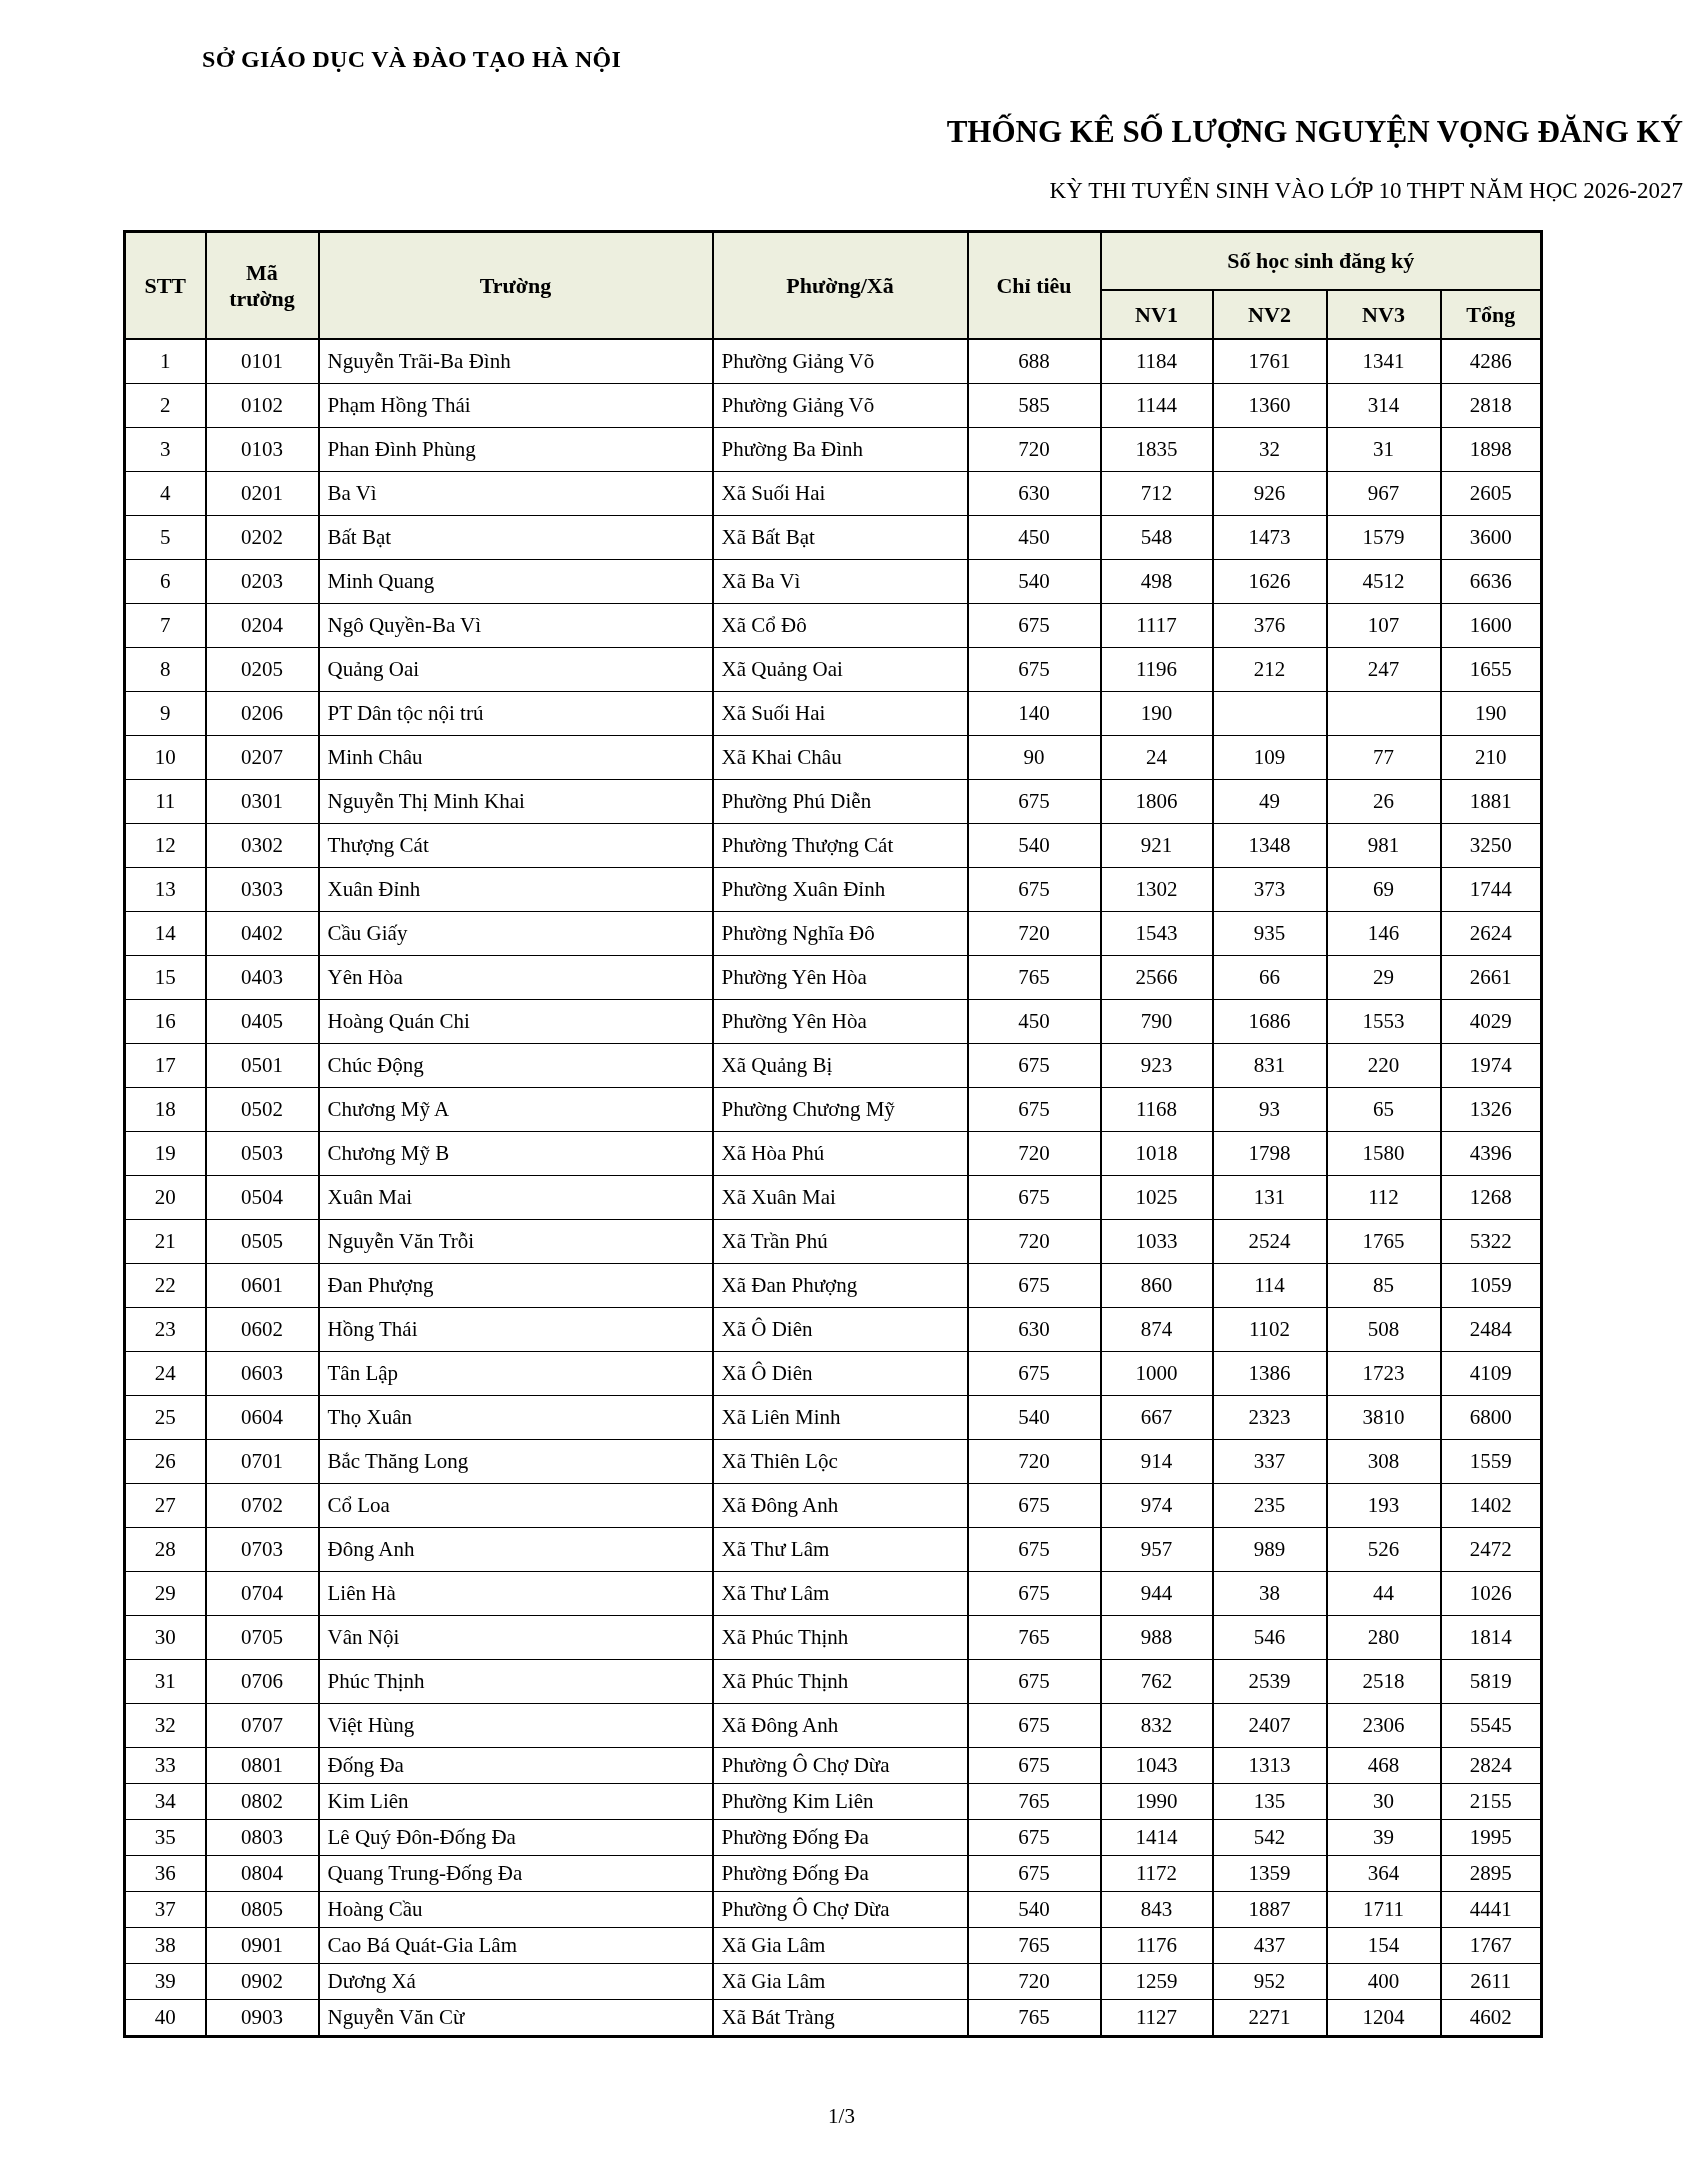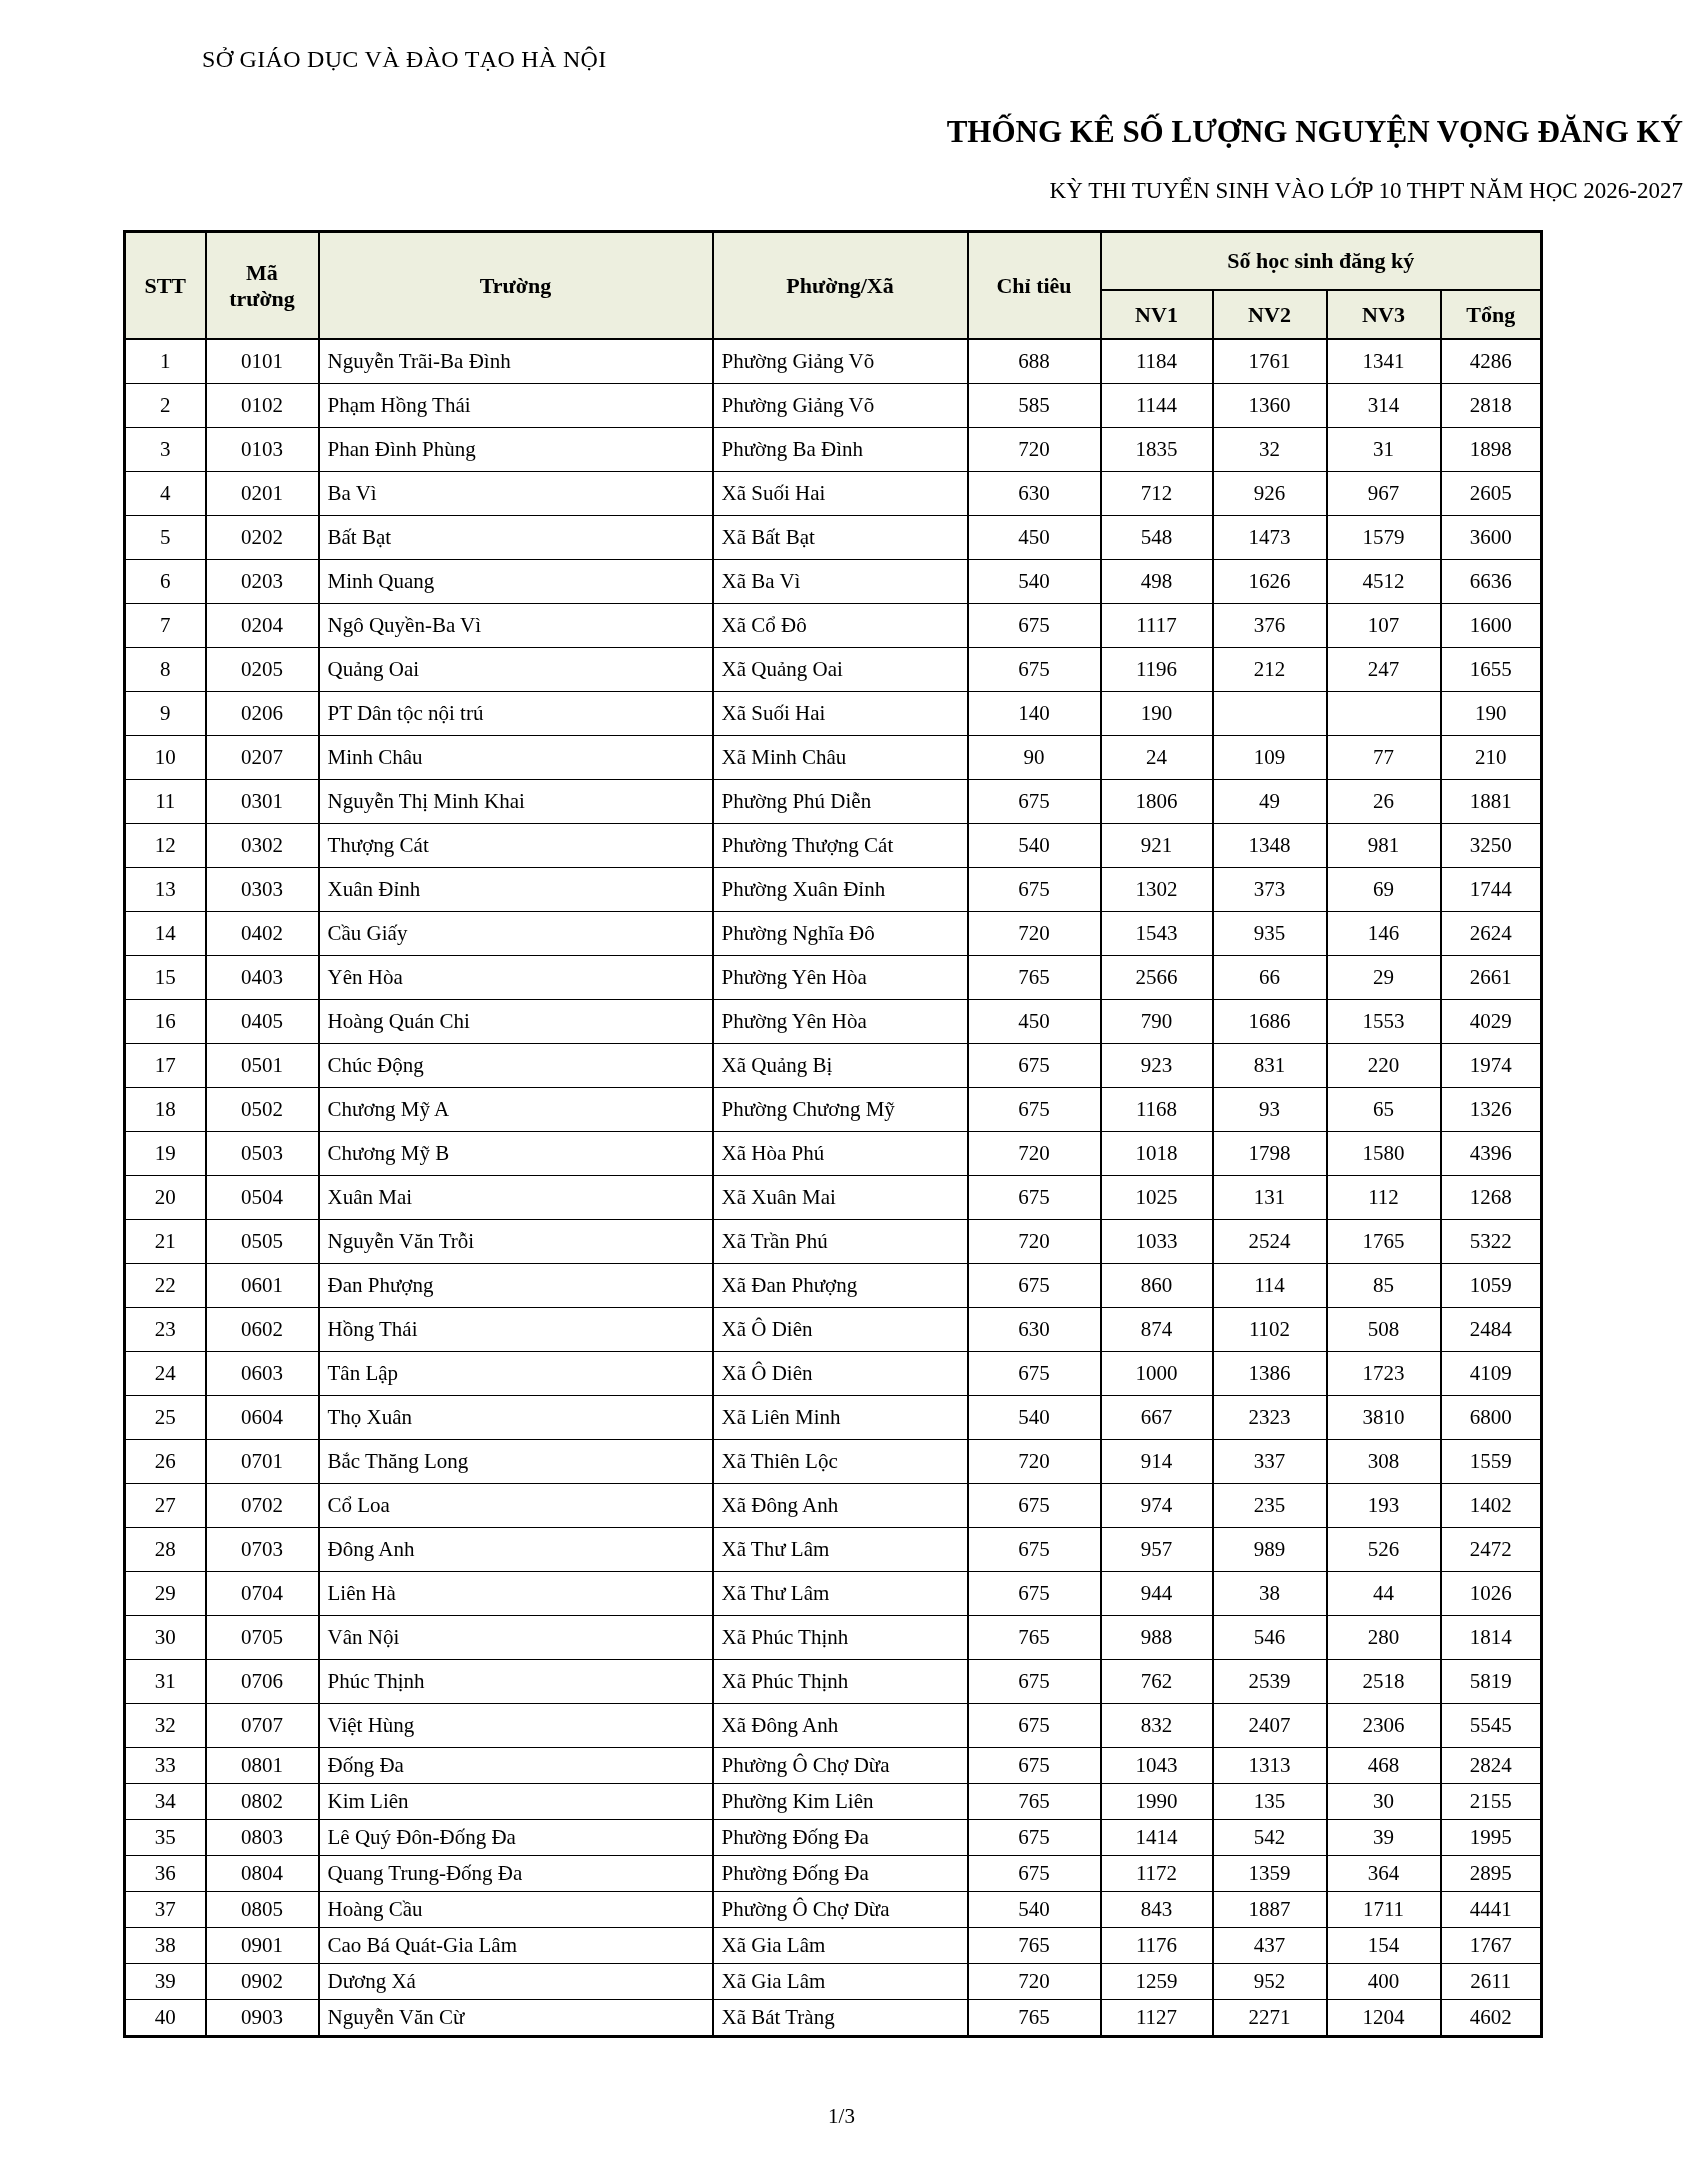--- a/index.html
+++ b/index.html
@@ -11,21 +11,21 @@
     height: 2178px;
     background: #ffffff;
     position: relative;
     font-family: "Liberation Serif", "DejaVu Serif", serif;
     color: #000;
   }
   .agency {
     padding-top: 46px;
     margin-left: 202px;
     font-size: 24px;
-    font-weight: normal;
+    font-weight: bold;
     letter-spacing: 0.3px;
   }
   .title {
     margin-top: 34px;
     text-align: right;
     font-size: 31px;
     font-weight: bold;
     line-height: 49px;
   }
   .subtitle {
@@ -216,21 +216,21 @@
         <td class="col-quota">140</td>
         <td class="col-nv1">190</td>
         <td class="col-nv2"></td>
         <td class="col-nv3"></td>
         <td class="col-total">190</td>
       </tr>
       <tr>
         <td class="col-stt">10</td>
         <td class="col-code">0207</td>
         <td class="col-school">Minh Châu</td>
-        <td class="col-ward">Xã Minh Châu</td>
+        <td class="col-ward">Xã Khai Châu</td>
         <td class="col-quota">90</td>
         <td class="col-nv1">24</td>
         <td class="col-nv2">109</td>
         <td class="col-nv3">77</td>
         <td class="col-total">210</td>
       </tr>
       <tr>
         <td class="col-stt">11</td>
         <td class="col-code">0301</td>
         <td class="col-school">Nguyễn Thị Minh Khai</td>

